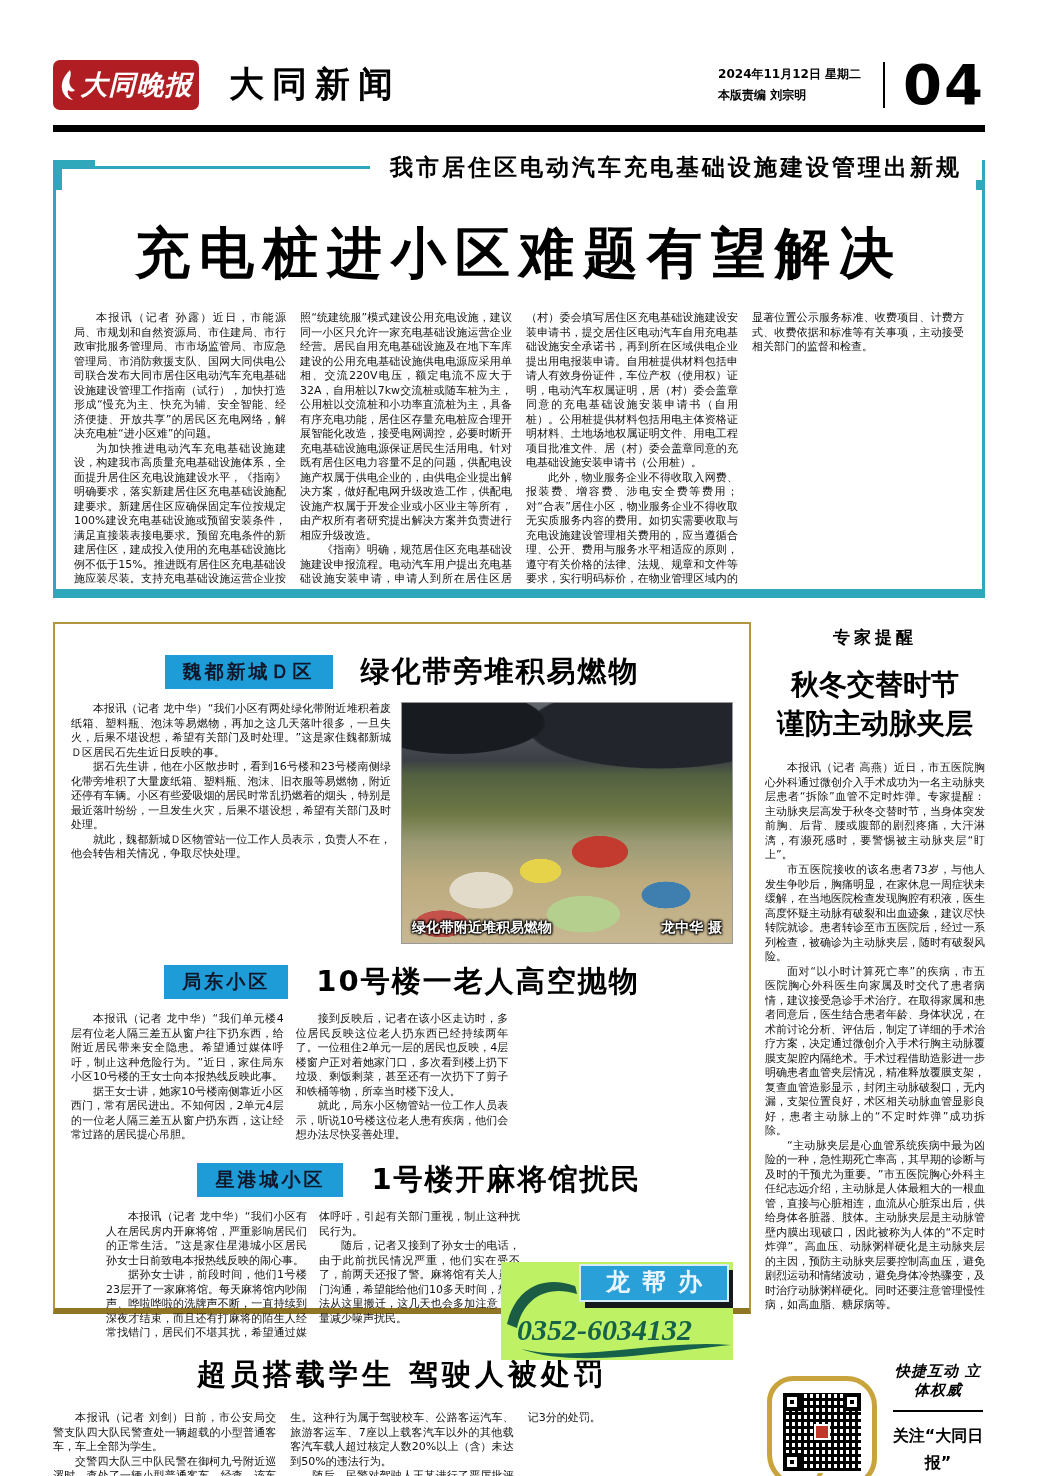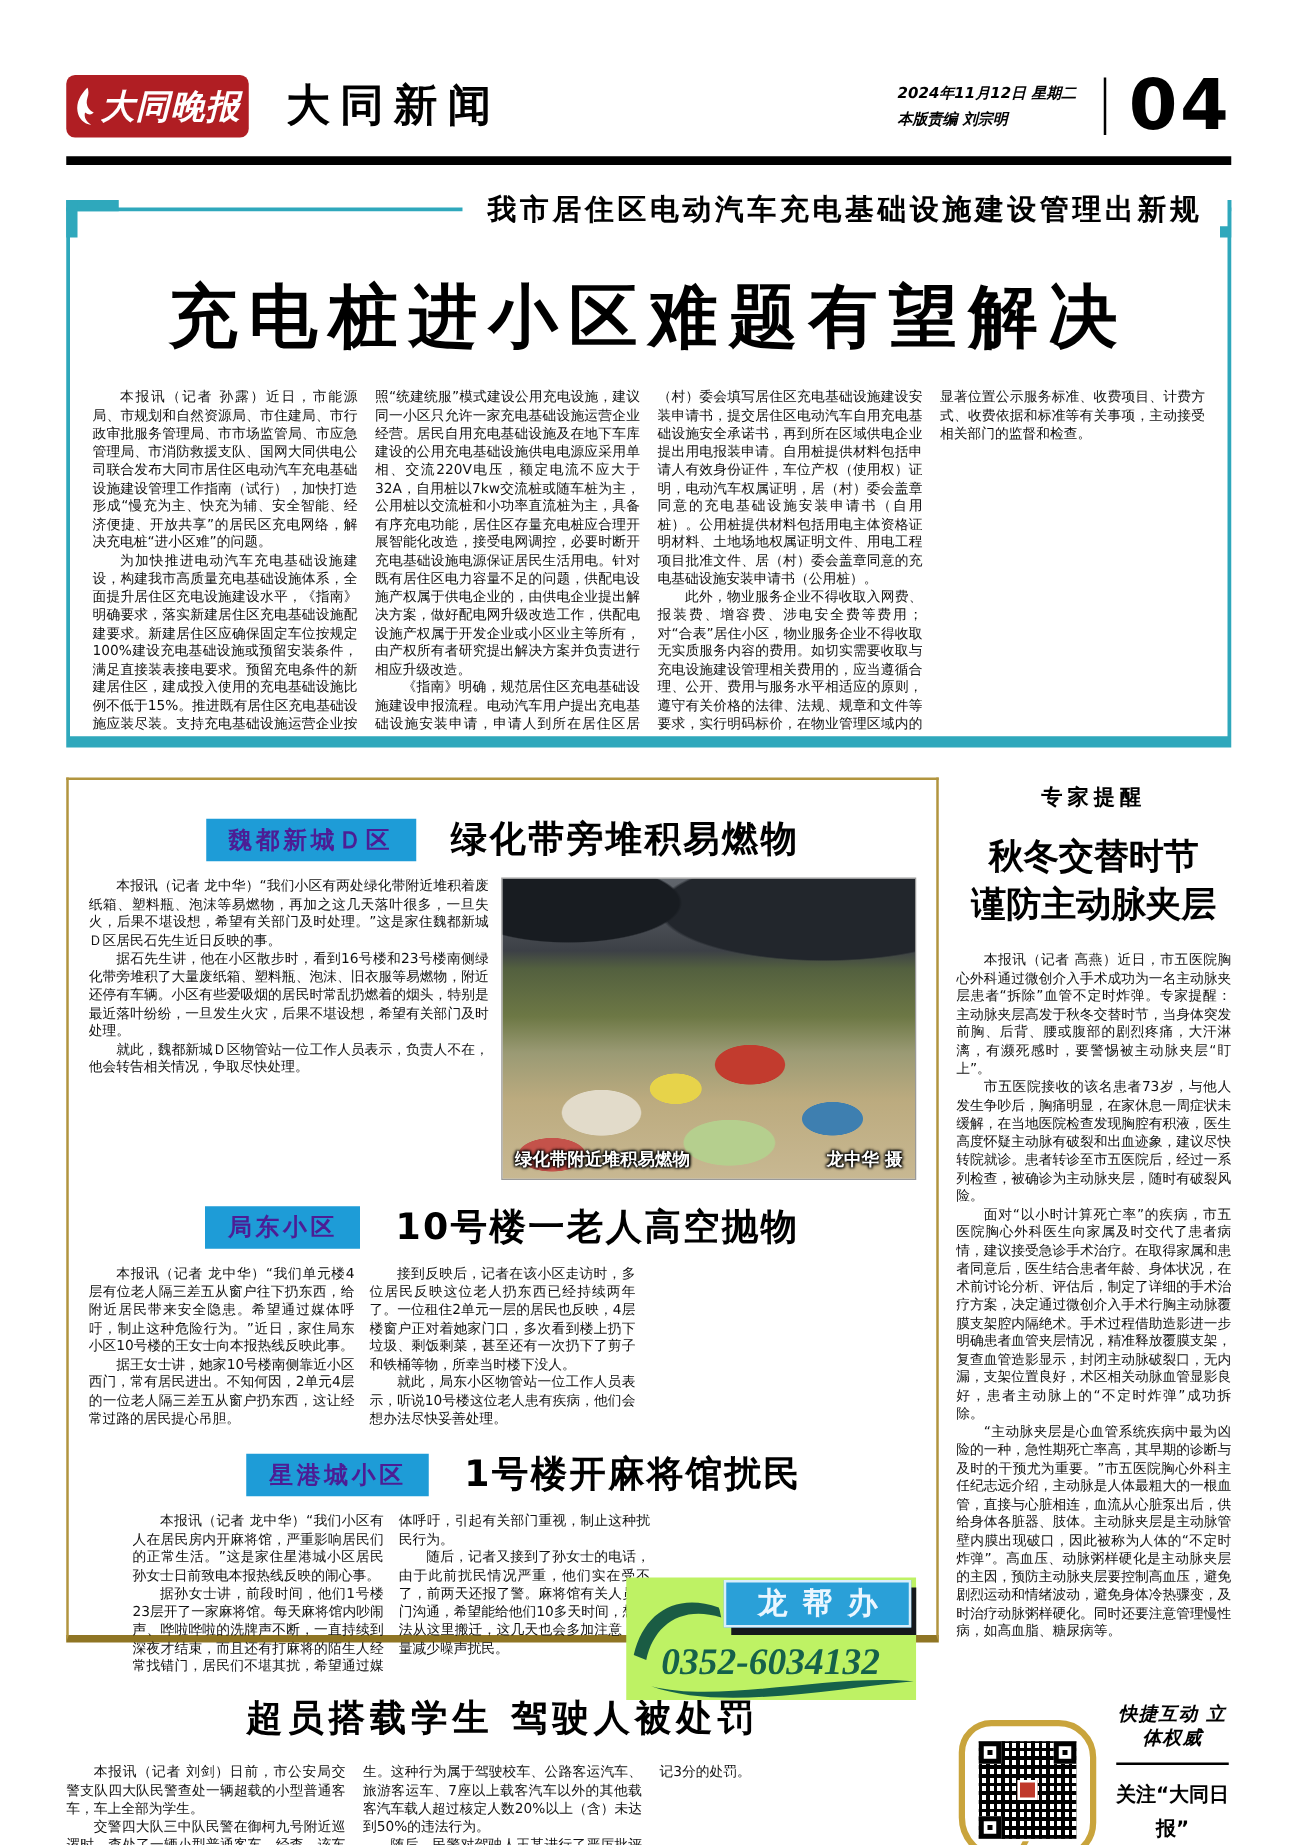--- a/index.html
+++ b/index.html
@@ -9,21 +9,21 @@
           padding:52px 53px 0 53px; overflow:hidden; }
 
   
   .masthead { display:flex; align-items:center; border-bottom:7px solid #000; padding-bottom:8px; }
   .logo-box { width:146px; height:50px; background:#b01e23; border-radius:7px; color:#fff;
               display:flex; align-items:center; justify-content:center; gap:5px; }
   .logo-text { font-size:27px; font-weight:800; font-style:italic; letter-spacing:1px; }
   .flame-icon svg { display:block; }
   .section-title { font-size:35px; font-weight:900; margin-left:30px; letter-spacing:8px; }
   .mast-spacer { flex:1; }
-  .date-block { font-size:12px; font-weight:700; line-height:1.7;font-style:italic; }
+  .date-block { font-size:12px; font-weight:700; line-height:1.7; }
   .mast-divider { width:2px; height:46px; background:#000; margin:0 18px 0 22px; }
   .page-number { font-size:56px; font-weight:900; letter-spacing:2px; }
 
   
   .lead-box { position:relative; margin-top:34px; height:432px;
               border:3px solid #2fa8bc; border-bottom-width:9px; padding:34px 18px 10px; }
   .corner { position:absolute; width:42px; height:30px; }
   .corner.tl { left:-3px; top:-9px;  border-top:9px solid #2fa8bc; border-left:9px solid #2fa8bc; }
   .corner.tr { right:-3px; top:-9px; border-top:9px solid #2fa8bc; border-right:9px solid #2fa8bc; }
   .kicker { position:absolute; top:-17px; left:0; right:0; text-align:right; }
@@ -31,21 +31,21 @@
   .headline { text-align:center; font-size:55px; font-weight:900; letter-spacing:9px; margin:14px 0 20px; }
   .body-text { font-size:11px; line-height:1.32; text-align:justify; color:#111; overflow:hidden; }
   .body-text p { text-indent:2em; }
   .lead-body { height:278px; column-count:4; column-gap:14px; column-fill:auto; }
 
   
   .mid-row { display:flex; gap:14px; margin-top:24px; }
   .gold-box { width:698px; height:692px; border:2px solid #b2953f; border-bottom:6px solid #8f7524;
               padding:28px 16px 10px; }
   .art-head { display:flex; align-items:center; justify-content:center; gap:28px; margin-bottom:10px; }
-  .label-badge { background:#1e9cd7; color:#4c1d95; font-size:19px; font-weight:700;
+  .label-badge { background:#1e9cd7; color:#0f172a; font-size:19px; font-weight:700;
                  padding:4px 18px; letter-spacing:3px; white-space:nowrap; }
   .art-title { font-size:29px; font-weight:900; letter-spacing:2px; white-space:nowrap; }
 
   .art1-body { display:flex; gap:10px; height:242px; }
   .art1-text { width:320px; overflow:hidden; }
   .photo { position:relative; flex:1; border:1px solid #999; overflow:hidden;
     background:
       radial-gradient(130px 46px at 16% 8%,  #181c21 0 68%, transparent 70%),
       radial-gradient(190px 60px at 78% 10%, #22262c 0 68%, transparent 70%),
       radial-gradient(46px 26px at 60% 62%,  #c23b2e 0 60%, transparent 62%),
@@ -64,21 +64,21 @@
   .art2-body { height:132px; column-count:3; column-gap:12px; column-fill:auto; }
 
   .art3 { margin-top:16px;margin-left:35px; }
   .art3-body { position:relative; height:150px; column-count:3; column-gap:12px; column-fill:auto; }
   .hotline { position:absolute; right:0; bottom:0; width:232px; height:98px; background:#bef264; }
   .hotline-badge { position:absolute; top:2px; right:4px; width:150px; height:38px; background:#2aa0d8;
                    border:2px solid #d9eefb; box-shadow:6px 6px 0 #15191c; color:#eaf6ff;
                    font-size:24px; font-weight:800; letter-spacing:12px; text-indent:12px;
                    display:flex; align-items:center; justify-content:center; }
   .phone-icon { position:absolute; left:0; top:12px; }
-  .hotline-phone { position:absolute; left:28px; top:48px; font-family:"Liberation Serif","DejaVu Serif",serif;
+  .hotline-phone { position:absolute; left:16px; top:48px; font-family:"Liberation Serif","DejaVu Serif",serif;
                    font-style:italic; font-weight:700; font-size:30px; color:#15614a; }
   .wave-icon { position:absolute; left:20px; bottom:-4px; }
 
   
   .expert-col { flex:1; padding-top:4px; }
   .expert-kicker { text-align:center; font-size:17px; font-weight:700; letter-spacing:4px; }
   .expert-title { text-align:center; font-size:28px; font-weight:900; line-height:1.4; margin:16px 0 18px; }
   .expert-body { height:560px; }
 
   

